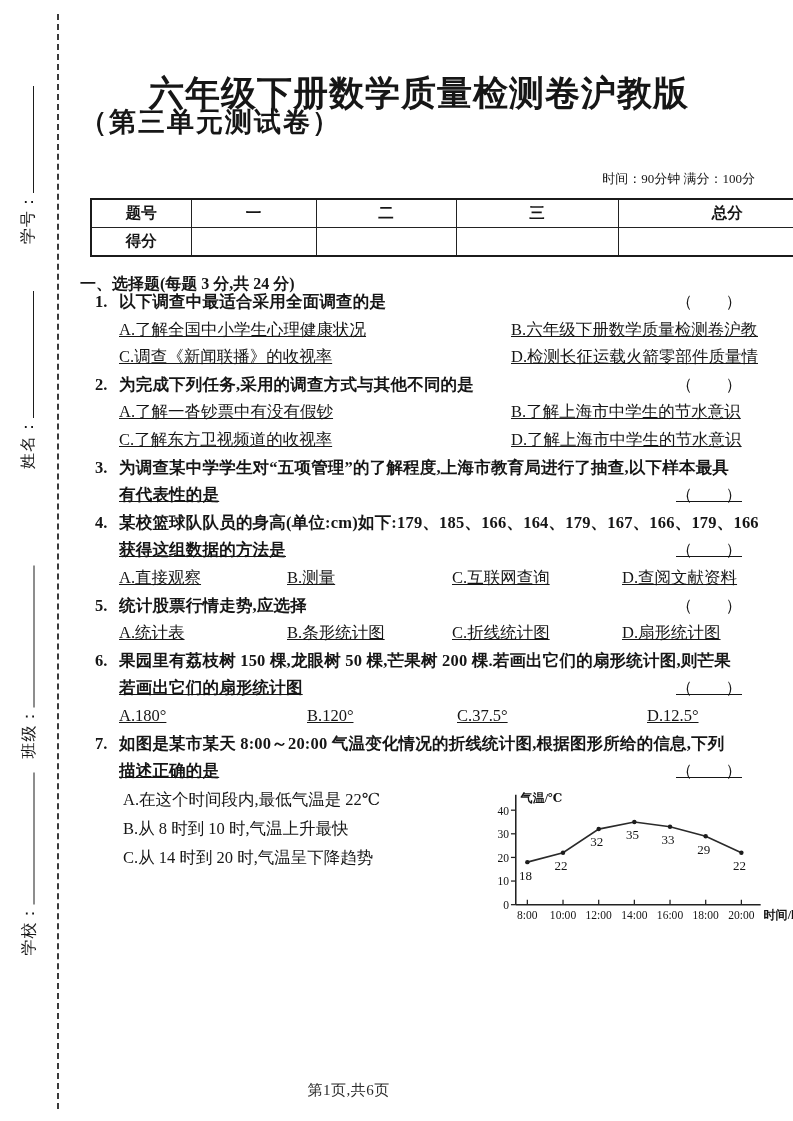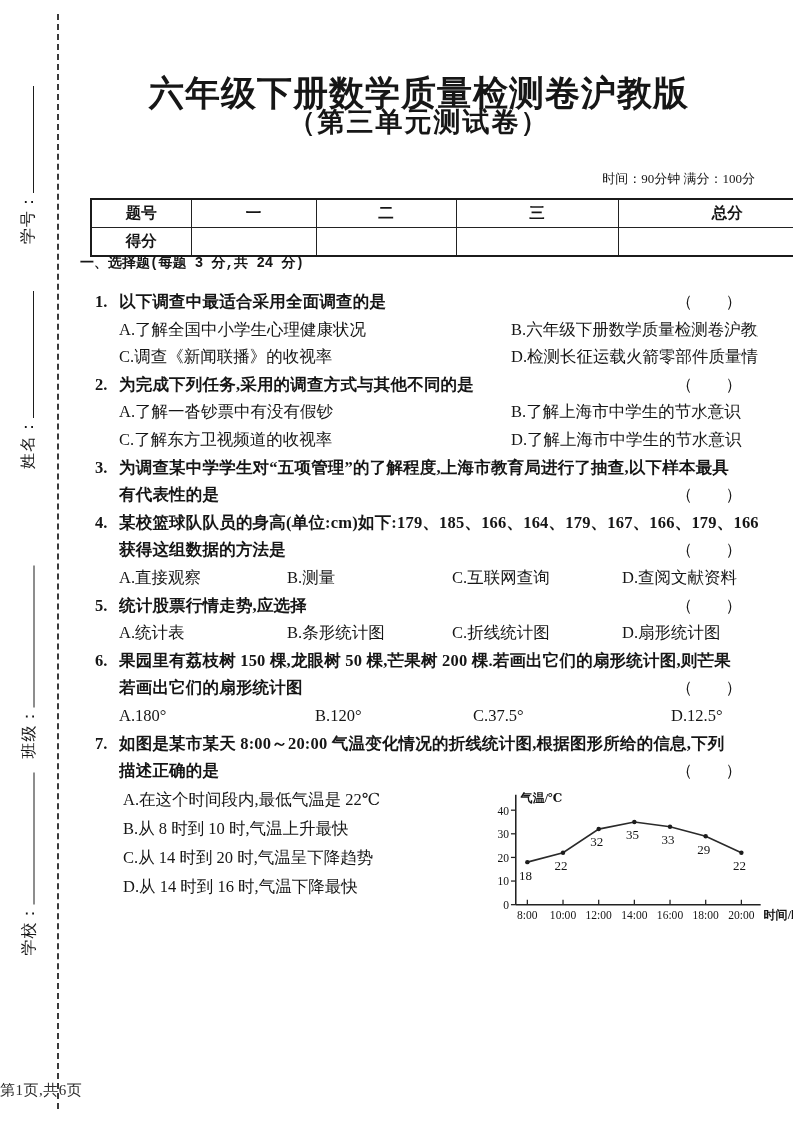--- a/index.html
+++ b/index.html
@@ -11,57 +11,57 @@
   
   .cut-line{position:absolute; left:57px; top:14px; height:1095px; border-left:2px dashed #3a3a3a;}
   .sf{position:absolute; height:30px; display:flex; align-items:center; transform:rotate(-90deg);}
   .sf .s-label{font-size:16px; white-space:nowrap; letter-spacing:1px;}
   .sf .s-line{flex:1; height:11px; border-bottom:1.6px solid #1d1d1d;}
 
   .content{position:absolute; left:80px; top:0; width:678px;}
 
   .title{position:absolute; left:0; top:30px; width:678px; text-align:center;
     font-size:35px; font-weight:700; letter-spacing:1px; white-space:nowrap;margin-top:40px;}
-  .subtitle{position:absolute; left:0; top:104px; width:678px; text-align:center;
+  .subtitle{position:absolute; left:0; top:104px; width:678px; text-align:left;
     font-size:27px; font-weight:700; letter-spacing:2px;}
   .meta{position:absolute; right:3px; top:170px; font-size:13px;}
 
   table.score{position:absolute; left:10px; top:198px; width:748px;
     border-collapse:collapse; table-layout:fixed;}
   table.score td{border:1.3px solid #222; height:27px; text-align:center;
     font-size:15.5px; font-weight:600; padding:0;}
   table.score{border:2.2px solid #1b1b1b;}
 
-  .section-title{position:absolute; left:0; top:254px; font-size:14px; font-weight:700;font-family:Liberation Mono, monospace;}
+  .section-title{position:absolute; left:0; top:274px; font-size:16px; font-weight:700;}
 
   .questions{position:absolute; left:0; top:288px; width:678px; font-size:16.5px;}
   .qline{display:flex; line-height:27.6px; align-items:baseline;}
   .qline .qnum{flex:0 0 24px; font-weight:700; padding-left:15px; box-sizing:content-box;}
   .qline .qtext{flex:1 1 auto; font-weight:700; letter-spacing:0.2px; white-space:nowrap; overflow:hidden;}
-  .qline.cont{padding-left:39px;}
+  .qline.cont{padding-left:39px;text-decoration:underline;}
   .qline .bracket{flex:0 0 auto; padding-right:16px; font-weight:400; white-space:pre;}
   .opts{margin-left:39px; line-height:27.6px; font-weight:400;}
   .opts.cols2{display:grid; grid-template-columns:392px 1fr;}
   .opts.cols4a{display:grid; grid-template-columns:168px 165px 170px 1fr;}
-  .opts.cols4b{display:grid; grid-template-columns:188px 150px 190px 1fr;gap:8px;}
-  .opts .opt{white-space:nowrap; overflow:hidden;}
+  .opts.cols4b{display:grid; grid-template-columns:188px 150px 190px 1fr;}
+  .opts .opt{white-space:nowrap; overflow:hidden;text-decoration:underline;}
   .q7row{display:flex; align-items:flex-start;}
   .q7row .q7opts{flex:0 0 352px; margin-left:43px; line-height:29px;}
   .q7row .chartbox{flex:1 1 auto; margin-top:2px;}
   .chart{width:322px; height:137px; display:block; margin-left:8px;}
   .chart line{stroke:#222; stroke-width:1.3px;}
   .chart .axis{stroke-width:1.6px;}
   .chart polyline{stroke:#2a2a2a; stroke-width:1.7px; fill:none;}
   .chart circle{fill:#1d1d1d;}
   .chart text{fill:#141414; font-family:"Liberation Serif","DejaVu Serif",serif;}
   .chart .tick{font-size:12px;}
   .chart .vlab{font-size:13.5px;}
   .chart .axlab{font-size:12.5px; font-weight:600;}
 
-  .footer{position:absolute; left:0; top:1081px; width:697px; text-align:left;
+  .footer{position:absolute; left:0; top:1081px; width:697px; text-align:center;
     font-size:15px; color:#2b2b2b; letter-spacing:0.5px;}
 </style>
 </head>
 <body>
 
 <div class="page">
 
   <div class="cut-line"></div>
 
   <div class="sf" style="width:158px; left:-51px; top:150px;">
@@ -211,21 +211,20 @@
         </div>
         <div class="qline cont">
           <span class="qtext">描述正确的是</span>
           <span class="bracket">（　　）</span>
         </div>
         <div class="q7row">
           <div class="q7opts">
             <div class="opt">A.在这个时间段内,最低气温是 22℃</div>
             <div class="opt">B.从 8 时到 10 时,气温上升最快</div>
             <div class="opt">C.从 14 时到 20 时,气温呈下降趋势</div>
-            <div class="opt">D.从 14 时到 16 时,气温下降最快</div>
           </div>
           <div class="chartbox">
             <svg class="chart" viewBox="0 0 334 142">
                 <line class="axis" x1="34" y1="8" x2="34" y2="122"></line>
                 <line class="axis" x1="34" y1="122" x2="288" y2="122"></line>
                 <line x1="29" y1="122" x2="34" y2="122"></line>
                 <text class="tick" x="27" y="126.5" text-anchor="end">0</text>
                 <line x1="29" y1="97.5" x2="34" y2="97.5"></line>
                 <text class="tick" x="27" y="102" text-anchor="end">10</text>
                 <line x1="29" y1="73" x2="34" y2="73"></line>

